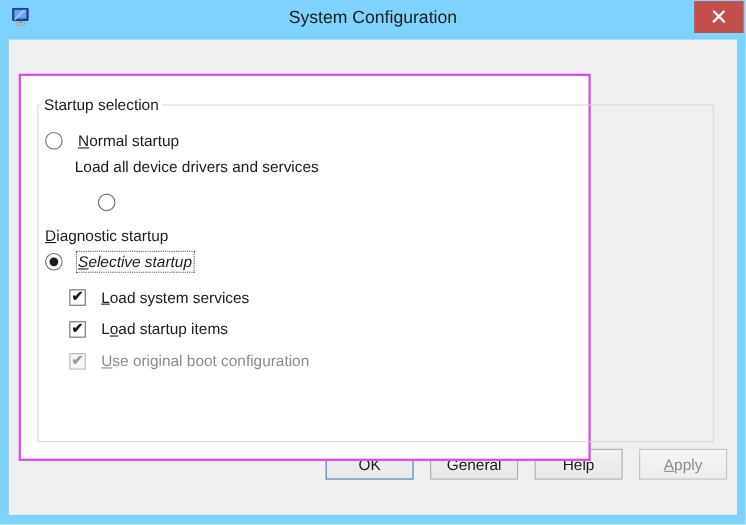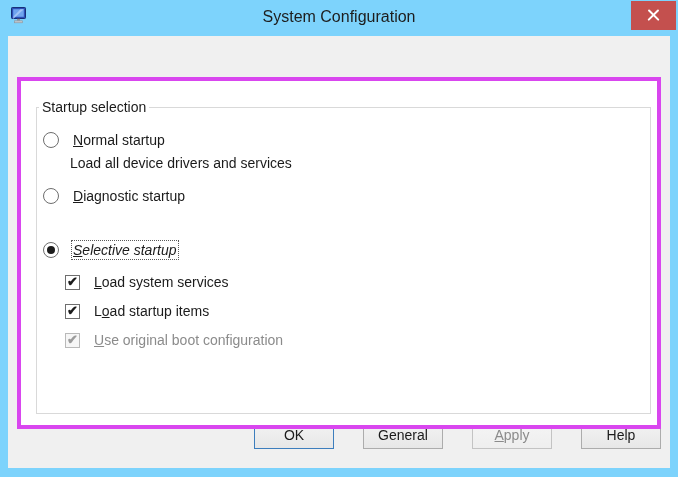--- a/index.html
+++ b/index.html
@@ -49,22 +49,22 @@
     background: linear-gradient(#f1f1f1, #e2e2e2);
     border: 1px solid #a9a9a9; border-bottom: none;
     margin-right: -1px; cursor: pointer; white-space: nowrap;
   }
   .tab.active {
     height: 23px; line-height: 21px; padding: 0 9px;
     background: #ffffff; position: relative; z-index: 3; margin-bottom: -1px;
   }
   
   .page {
-    position: absolute; left: 9px; top: 41px; width: 644px; height: 352px;
-    background: #ffffff; border: 4px solid #d946ef; z-index: 1;
+    position: absolute; left: 9px; top: 31px; width: 520px; height: 352px;
+    background: #ffffff; border: 2px solid #d946ef; z-index: 1;
   }
   fieldset.group {
     position: absolute; left: 15px; top: 18px; width: 615px; height: 315px;
     border: 1px solid #d9d9d9; margin: 0; padding: 0;
   }
   fieldset.group legend {
     margin-left: 2px; padding: 0 3px; font-size: 14px; color: #1b1b1b;
   }
   .opt-row {
     position: absolute; display: flex; align-items: center; gap: 14px;
@@ -92,21 +92,21 @@
   .opt-row.disabled .checkbox .mark { color: #9b9b9b; }
   .opt-row.disabled .opt-label { color: #8b8b8b; }
   .opt-label { white-space: nowrap; cursor: pointer; }
   .opt-label .akey { text-decoration: underline; }
   .opt-label.focused { outline: 1px dotted #5a5a5a; outline-offset: 1px; }
   .opt-desc {
     position: absolute; font-size: 14px; color: #1b1b1b; white-space: nowrap; text-align: right;
   }
   
   .btnrow {
-    position: absolute; right: 9px; top: 385px; display: flex; gap: 29px;
+    position: absolute; right: 9px; top: 372px; display: flex; gap: 15px;
   }
   .btn {
     width: 80px; height: 28px; font-family: inherit; font-size: 14px;
     color: #1b1b1b; background: linear-gradient(#f3f3f3, #e7e7e7);
     border: 1px solid #acacac; cursor: pointer; white-space: nowrap;
   }
   .btn.default { border-color: #3d7ebd; }
   .btn.disabled {
     color: #8b8b8b; border-color: #c3c3c3;
     background: linear-gradient(#f5f5f5, #eeeeee); cursor: default;
@@ -140,21 +140,21 @@
     <div class="page">
       <fieldset class="group">
         <legend>Startup selection</legend>
 
         <div class="opt-row" style="left:6px; top:17px;">
           <span class="radio"></span>
           <span class="opt-label"><span></span><span class="akey">N</span><span>ormal startup</span></span>
         </div>
         <div class="opt-desc" style="left:33px; top:40px;">Load all device drivers and services</div>
 
-        <div class="opt-row" style="left:6px; top:73px;">
+        <div class="opt-row" style="left:6px; top:73px;flex-direction:column;">
           <span class="radio"></span>
           <span class="opt-label"><span></span><span class="akey">D</span><span>iagnostic startup</span></span>
         </div>
 
         <div class="opt-row" style="left:6px; top:127px;font-style:italic;">
           <span class="radio on"></span>
           <span class="opt-label focused"><span></span><span class="akey">S</span><span>elective startup</span></span>
         </div>
 
         <div class="opt-row" style="left:28px; top:159px;">
@@ -177,18 +177,18 @@
             </span>
           <span class="opt-label"><span></span><span class="akey">U</span><span>se original boot configuration</span></span>
         </div>
 
       </fieldset>
     </div>
 
     <div class="btnrow">
       <button class="btn default"><span>OK</span><span class="akey"></span><span></span></button>
       <button class="btn"><span>General</span><span class="akey"></span><span></span></button>
+      <button class="btn"><span>Help</span><span class="akey"></span><span></span></button>
       <button class="btn disabled"><span></span><span class="akey">A</span><span>pply</span></button>
-      <button class="btn"><span>Help</span><span class="akey"></span><span></span></button>
     </div>
 
   </div>
 </div>
 
 </body></html>

